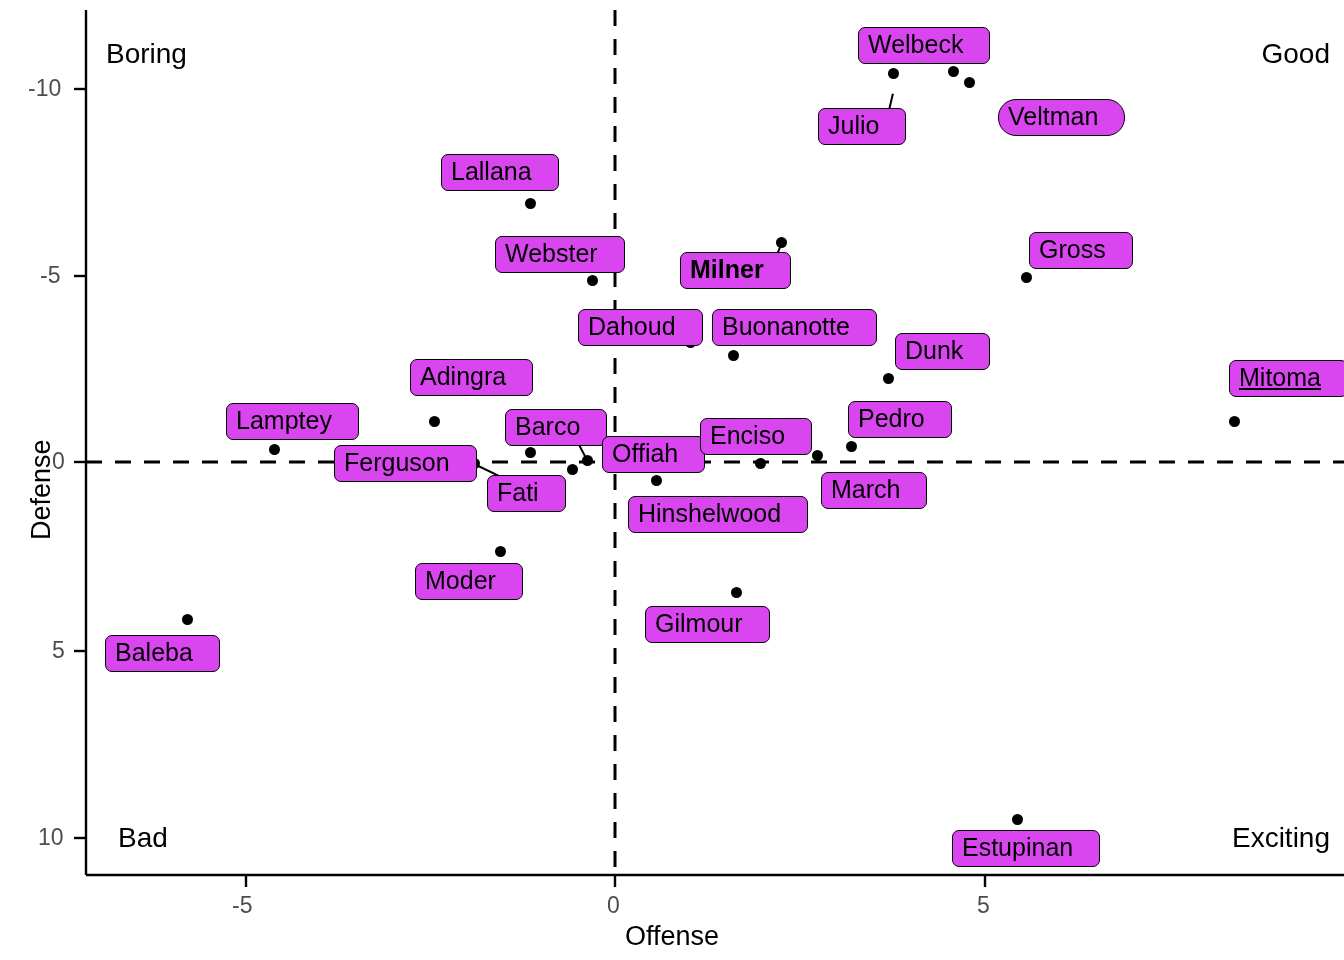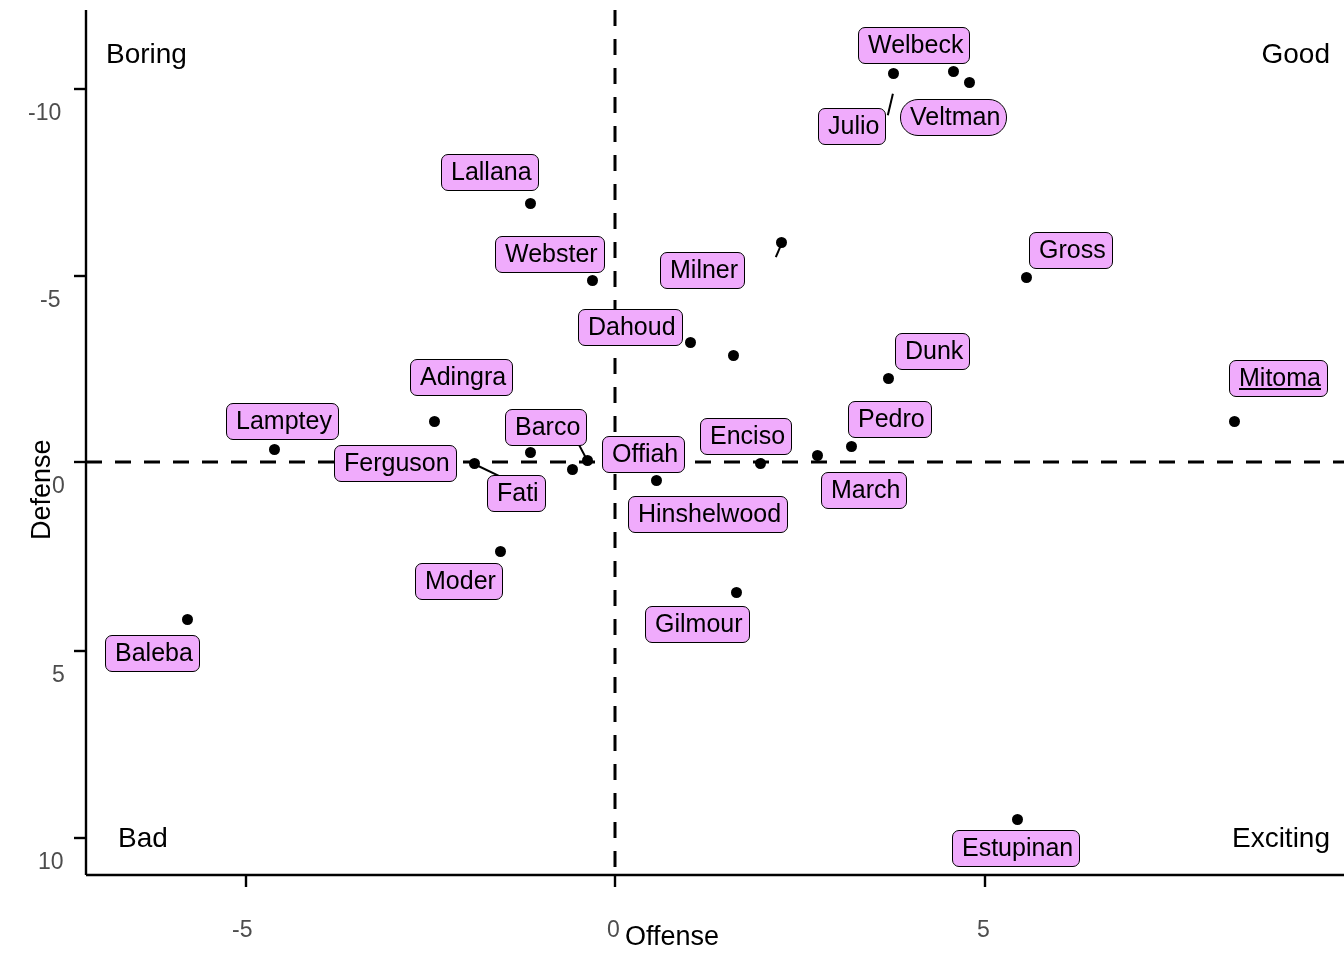--- a/index.html
+++ b/index.html
@@ -2,26 +2,26 @@
 <html><head>
 <meta charset="utf-8">
 <style>
   html,body{margin:0;padding:0;background:#ffffff;}
   #root{position:relative;width:1344px;height:960px;background:#fff;
         font-family:"Liberation Sans",sans-serif;overflow:hidden;}
   #plot{position:absolute;left:0;top:0;width:1344px;height:960px;}
   .axis-title{position:absolute;color:#000;font-size:27px;font-family:"Liberation Sans",sans-serif;}
   #xtitle{left:0;right:0;bottom:8px;text-align:center;}
   #ytitle{transform:rotate(-90deg);transform-origin:left top;left:26px;top:540px;white-space:nowrap;}
-  .tick-label{position:absolute;color:#4d4d4d;font-size:23px;font-family:"Liberation Sans",sans-serif;white-space:nowrap;margin-top:24px;}
+  .tick-label{position:absolute;color:#4d4d4d;font-size:23px;font-family:"Liberation Sans",sans-serif;white-space:nowrap;}
   .corner-label{position:absolute;color:#000;font-size:28px;font-family:"Liberation Sans",sans-serif;white-space:nowrap;}
   .pt{position:absolute;width:11px;height:11px;border-radius:50%;background:#000;margin-left:-5.5px;margin-top:-5.5px;}
-  .lbl{position:absolute;border:1.6px solid #000;border-radius:7px;background:#f0abfc;
+  .lbl{position:absolute;border:1.6px solid #000;border-radius:7px;background:#d946ef;
        color:#000;font-size:25px;font-family:"Liberation Sans",sans-serif;
-       padding:3px 6px 5px 9px;white-space:nowrap;line-height:1.08;box-sizing:border-box;}
+       padding:3px 26px 5px 9px;white-space:nowrap;line-height:1.08;box-sizing:border-box;}
   .seg{position:absolute;background:#000;height:2.4px;transform-origin:0 50%;}
 </style>
 </head>
 <body>
 
 <div id="root">
   <svg id="plot" viewBox="0 0 1344 960" xmlns="http://www.w3.org/2000/svg">
 
     <line x1="86" y1="10" x2="86" y2="875" stroke="#000" stroke-width="2.4"></line>
     <line x1="86" y1="875" x2="1344" y2="875" stroke="#000" stroke-width="2.4"></line>
@@ -86,27 +86,28 @@
       <div class="pt" style="left: 572.196px; top: 469.182px;"></div>
       <div class="pt" style="left: 587.694px; top: 460.866px;"></div>
       <div class="pt" style="left: 760.386px; top: 463.89px;"></div>
       <div class="pt" style="left: 817.95px; top: 455.952px;"></div>
       <div class="pt" style="left: 656.328px; top: 480.9px;"></div>
       <div class="pt" style="left: 500.61px; top: 551.964px;"></div>
       <div class="pt" style="left: 736.032px; top: 592.032px;"></div>
       <div class="pt" style="left: 187.698px; top: 619.248px;"></div>
       <div class="pt" style="left: 1017.21px; top: 819.21px;"></div>
       <div class="lbl" style="left: 858px; top: 27px;">Welbeck</div>
-      <div class="lbl" style="left: 900px; top: 99px; border-radius: 18px;">Veltman</div>
+      <div class="lbl" style="left: 998px; top: 99px; border-radius: 18px;">Veltman</div>
       <div class="lbl" style="left: 818px; top: 108px;">Julio</div>
       <div class="lbl" style="left: 441px; top: 154px;">Lallana</div>
       <div class="lbl" style="left: 495px; top: 236px;">Webster</div>
-      <div class="lbl" style="left: 660px; top: 252px;">Milner</div>
+      <div class="lbl" style="left: 680px; top: 252px; font-weight: bold;">Milner</div>
       <div class="lbl" style="left: 1029px; top: 232px;">Gross</div>
       <div class="lbl" style="left: 578px; top: 309px;">Dahoud</div>
+      <div class="lbl" style="left: 712px; top: 309px;">Buonanotte</div>
       <div class="lbl" style="left: 895px; top: 333px;">Dunk</div>
       <div class="lbl" style="left: 1229px; top: 360px; text-decoration: underline;">Mitoma</div>
       <div class="lbl" style="left: 367px; top: 359px; margin-left: 43px;">Adingra</div>
       <div class="lbl" style="left: 182px; top: 403px; margin-left: 44px;">Lamptey</div>
       <div class="lbl" style="left: 505px; top: 409px;">Barco</div>
       <div class="lbl" style="left: 848px; top: 401px;">Pedro</div>
       <div class="lbl" style="left: 334px; top: 445px; text-align: right;">Ferguson</div>
       <div class="lbl" style="left: 602px; top: 436px;">Offiah</div>
       <div class="lbl" style="left: 700px; top: 418px;">Enciso</div>
       <div class="lbl" style="left: 821px; top: 472px;">March</div>

